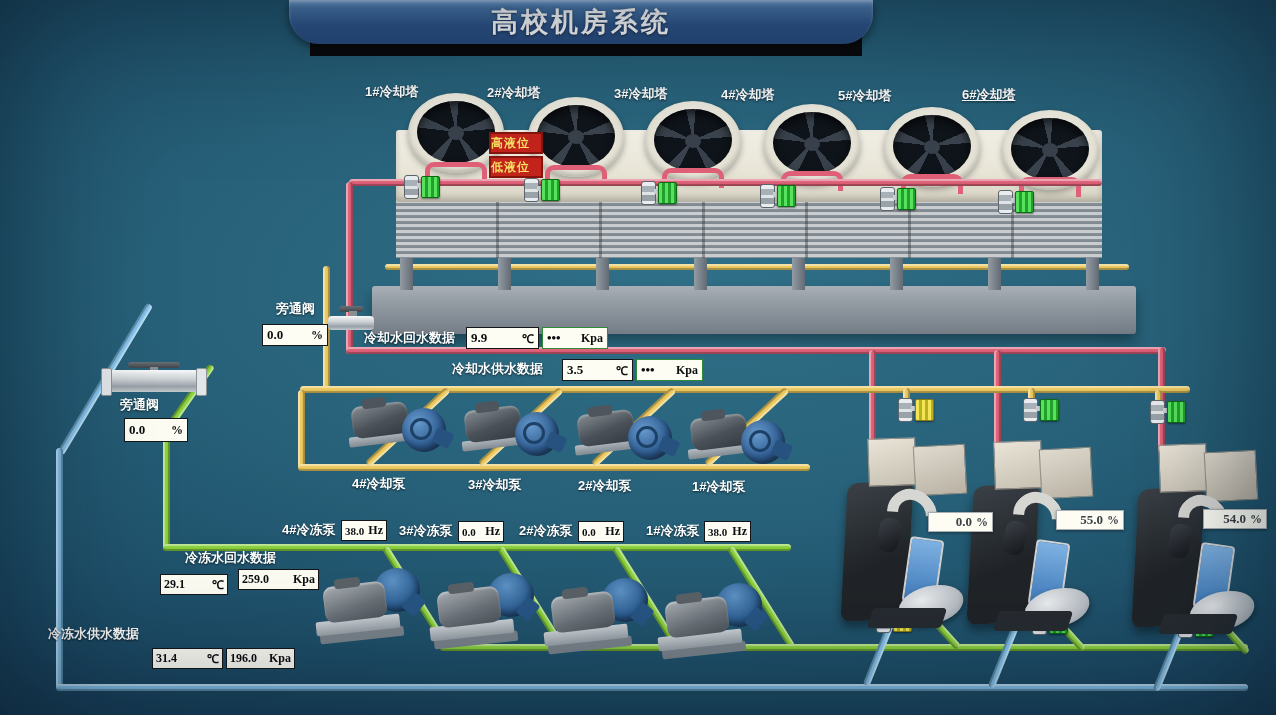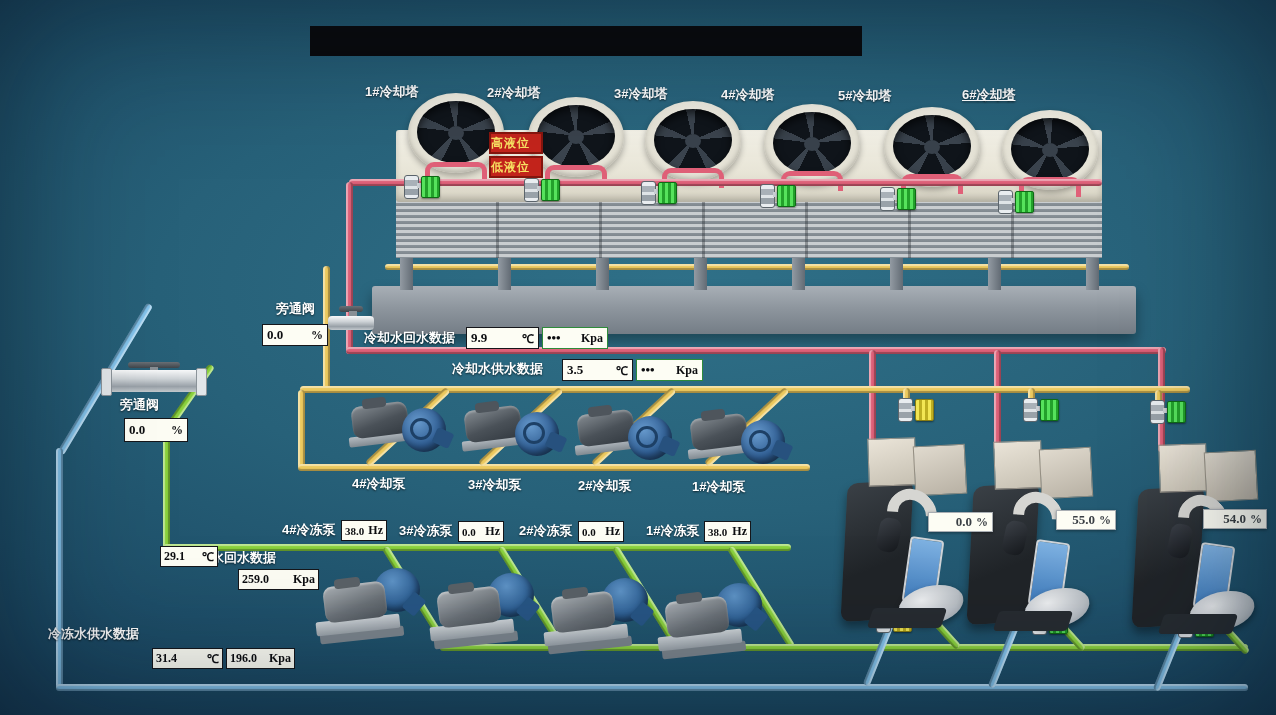--- a/index.html
+++ b/index.html
@@ -117,20 +117,23 @@
     box-shadow:inset 0 2px 3px rgba(255,255,255,.35), 0 3px 8px rgba(0,0,0,.5);
     display:flex;align-items:center;justify-content:center;}
   .banner span{color:#fff;font-size:27px;font-weight:600;letter-spacing:3px;text-shadow:0 1px 3px rgba(0,0,0,.5);}
 </style>
 </head>
 <body>
 
 <div class="scene">
 
   <div class="abs tshadow"></div>
+  <div class="abs banner">
+    <span>高校机房系统</span>
+  </div>
 
   <div class="abs tbase"></div>
   <div class="pipe h yellow" style="left:385px;top:264px;width:744px;height:6px;"></div>
   <div class="pillar" style="left:400px;"></div>
   <div class="pillar" style="left:498px;"></div>
   <div class="pillar" style="left:596px;"></div>
   <div class="pillar" style="left:694px;"></div>
   <div class="pillar" style="left:792px;"></div>
   <div class="pillar" style="left:890px;"></div>
   <div class="pillar" style="left:988px;"></div>
@@ -410,21 +413,21 @@
   <div class="fpump" style="left:660px;top:583px;">
       <i class="base2"></i>
       <i class="base1"></i>
       <i class="volute"></i>
       <i class="snout"></i>
       <i class="motor"></i>
       <i class="cap"></i>
     </div>
 
   <div class="lbl" style="left:185px;top:550px;">冷冻水回水数据</div>
-  <div class="vbox small" style="left:160px;top:546px;width:58px;font-size:12px;">
+  <div class="vbox small" style="left:160px;top:574px;width:68px;font-size:12px;">
     <span>29.1</span>
     <span class="u">℃</span>
   </div>
   <div class="vbox small" style="left:238px;top:569px;width:81px;font-size:12px;">
     <span>259.0</span>
     <span class="u">Kpa</span>
   </div>
 
   <div class="lbl" style="left:48px;top:626px;">冷冻水供水数据</div>
   <div class="vbox small" style="left:152px;top:648px;width:71px;font-size:12px;">
@@ -464,21 +467,21 @@
       <i class="knob"></i>
       <i class="panel"></i>
       <i class="drum"></i>
       <i class="foot"></i>
   </div>
 
   <div class="vbox light" style="left:928px;top:512px;width:65px;">
     <span>0.0</span>
     <span class="u">%</span>
   </div>
-  <div class="vbox light" style="left:1056px;top:510px;width:60px;">
+  <div class="vbox light" style="left:1056px;top:510px;width:68px;">
     <span>55.0</span>
     <span class="u">%</span>
   </div>
   <div class="vbox light" style="left:1203px;top:509px;width:64px;">
     <span>54.0</span>
     <span class="u">%</span>
   </div>
 
 </div>
 

